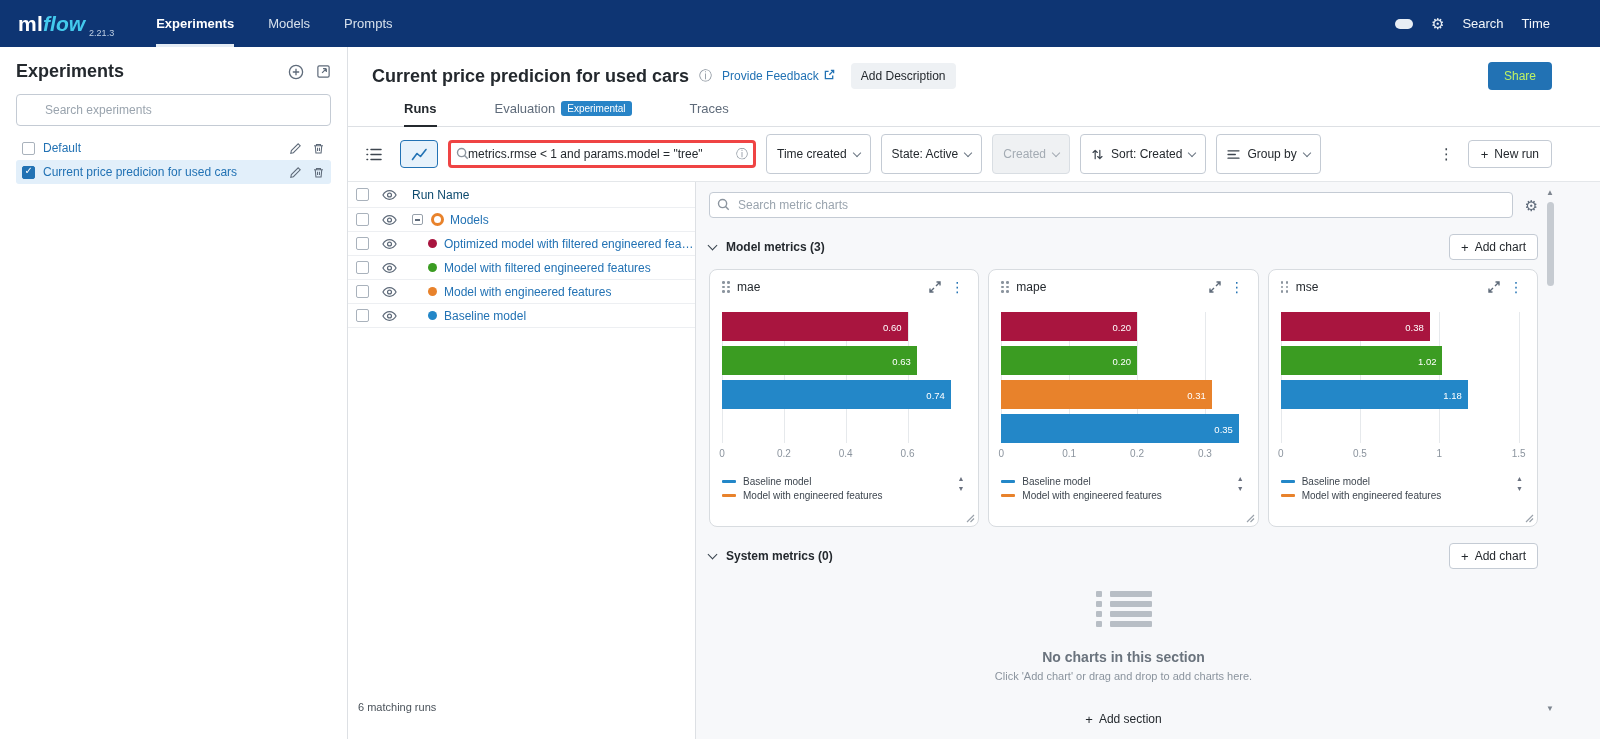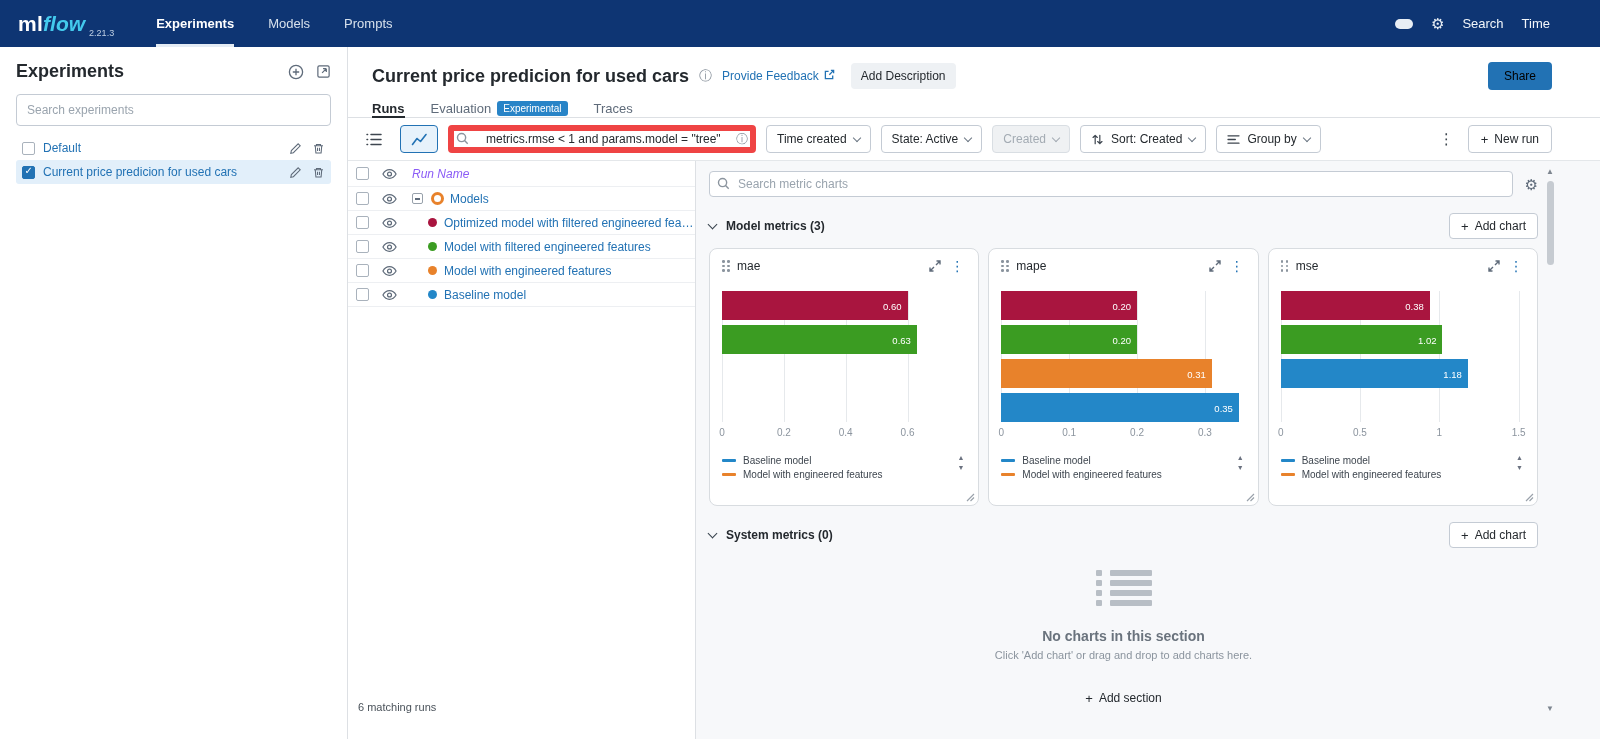--- a/index.html
+++ b/index.html
@@ -25,67 +25,67 @@
   .nav-link { color:#F2F6FA; font-size:13px; }
 
   
   .app { display:flex; height:692px; }
 
   
   .sidebar { width:348px; border-right:1px solid #DDE0E4; padding:14px 16px; position:relative; flex:none; }
   .sb-head { display:flex; align-items:center; }
   .sb-title { font-size:18px; font-weight:700; flex:1; }
   .sb-icons { display:flex; gap:12px; align-items:center; }
-  .sb-search { width:100%; margin-top:12px; height:32px; border:1px solid #C4CBD4; border-radius:4px; font-size:12px; padding:0 10px; color:#15803d; background:#fff; }
+  .sb-search { width:100%; margin-top:12px; height:32px; border:1px solid #C4CBD4; border-radius:4px; font-size:12px; padding:0 28px; color:#15803d; background:#fff; }
   .sb-search::placeholder { color:#9AA4AE; }
   .exp-list { margin-top:10px; }
   .exp-row { display:flex; align-items:center; height:24px; padding:0 6px; border-radius:3px; gap:8px; }
   .exp-row.selected { background:#E2EFFA; }
   .cb { width:13px; height:13px; border:1px solid #A9B2BC; border-radius:2px; background:#fff; flex:none; position:relative; display:inline-block; }
   .cb.checked { background:#2272B4; border-color:#2272B4; }
   .cb.checked::after { content:"✓"; position:absolute; left:1.5px; top:-1.5px; font-size:10px; color:#fff; }
   .exp-label { flex:1; font-size:12px; color:#2272B4; white-space:nowrap; overflow:hidden; text-overflow:ellipsis; }
   .exp-actions { display:flex; gap:10px; align-items:center; }
 
   
   .main { flex:1; display:flex; flex-direction:column; min-width:0; }
   .main-head { display:flex; align-items:center; gap:10px; padding:15px 48px 0 24px; }
   .page-title { font-size:18px; font-weight:700; }
   .info-ic { color:#8B949E; font-size:13px; }
   .feedback { color:#2272B4; font-size:12px; display:flex; gap:5px; }
   .add-desc { margin-left:6px; background:#EEF1F4; border:none; border-radius:4px; font-size:12px; color:#24292E; padding:6px 10px; }
-  .share-btn { margin-left:auto; background:#2272B4; color:#000000; border:none; border-radius:4px; font-size:12px; padding:7px 16px; }
+  .share-btn { margin-left:auto; background:#2272B4; color:#bef264; border:none; border-radius:4px; font-size:12px; padding:7px 16px; }
   .tabs { display:flex; gap:26px; padding:11px 0 0 24px; border-bottom:1px solid #DDE0E4; }
-  .tab { font-size:13px; color:#5F6B7A; display:flex; align-items:center; gap:6px; border-bottom:2px solid transparent; margin-bottom:-1px; }
+  .tab { font-size:13px; color:#5F6B7A; padding-bottom:9px; display:flex; align-items:center; gap:6px; border-bottom:2px solid transparent; margin-bottom:-1px;margin-left:32px; }
   .tab.active { color:#24292E; font-weight:600; border-bottom-color:#24292E; }
   .badge { background:#2884C7; color:#fff; font-size:10px; padding:2px 6px; border-radius:3px; font-weight:400; }
 
   
   .toolbar { display:flex; align-items:center; gap:10px; padding:7px 48px 7px 10px; }
   .icon-btn { height:28px; min-width:32px; display:flex; align-items:center; justify-content:center; background:none; border:none; }
   .icon-btn.selected { border:1px solid #2272B4; background:#E7F2FB; border-radius:4px; width:38px; }
   .query-wrap { position:relative; width:308px; height:28px; flex:none; }
-  .query-input { width:100%; height:100%; border:6px solid #ef4444; border-radius:4px; font-size:12px; padding:0 24px 0 32px; color:#24292E; }
+  .query-input { width:100%; height:100%; border:3px solid #ef4444; border-radius:4px; font-size:12px; padding:0 24px 0 17px; color:#24292E; }
   .query-search-ic { position:absolute; left:8px; top:7px; line-height:0; }
   .query-info { position:absolute; right:8px; top:6px; color:#8B949E; font-size:12px; }
-  .filter-btn { height:28px; display:flex; align-items:center; gap:7px; padding:0 10px; background:#fff; border:1px solid #C4CBD4; border-radius:4px; font-size:12px; color:#24292E; }
+  .filter-btn { height:40px; display:flex; align-items:center; gap:7px; padding:0 10px; background:#fff; border:1px solid #C4CBD4; border-radius:4px; font-size:12px; color:#24292E; }
   .filter-btn.disabled { background:#EFF1F3; color:#A3ABB3; border-color:#D9DEE3; }
   .chev { width:6px; height:6px; border-right:1.5px solid #6B7683; border-bottom:1.5px solid #6B7683; transform:rotate(45deg); margin-top:-3px; flex:none; }
   .filter-btn.disabled .chev { border-color:#A3ABB3; }
   .kebab { margin-left:auto; font-size:15px; color:#3E464F; padding:0 4px; }
   .new-run-btn { height:28px; display:flex; align-items:center; gap:6px; padding:0 12px; background:#fff; border:1px solid #C4CBD4; border-radius:4px; font-size:12px; font-weight:500; color:#24292E; }
   .plus { font-size:13px; line-height:1; }
 
   
   .content { flex:1; display:flex; border-top:1px solid #E4E7EA; min-height:0; }
 
   
   .runs-pane { width:348px; border-right:1px solid #DDE0E4; position:relative; font-size:12px; flex:none; background:#fff; }
   .t-row { display:flex; align-items:center; height:24px; border-bottom:1px solid #EDEFF2; padding-left:8px; }
-  .t-head { color:#8b5cf6; height:26px;font-style:italic; }
+  .t-head { color:#0c4a6e; height:26px; }
   .col-cb { width:26px; display:flex; flex:none; }
   .col-eye { width:30px; display:flex; flex:none; line-height:0; }
   .run-link { color:#2272B4; white-space:nowrap; overflow:hidden; text-overflow:ellipsis; }
   .tree-toggle { width:11px; height:11px; border:1px solid #98A1AB; border-radius:2px; position:relative; margin-right:8px; flex:none; }
   .tree-toggle::after { content:""; position:absolute; left:2px; right:2px; top:4px; height:1.5px; background:#5F6B7A; }
   .group-ring { width:13px; height:13px; border:3.5px solid #E8822B; border-radius:50%; margin-right:6px; flex:none; }
   .run-indent { width:16px; flex:none; }
   .run-dot { width:9px; height:9px; border-radius:50%; margin-right:7px; flex:none; }
   .runs-footer { position:absolute; left:10px; bottom:26px; font-size:11px; color:#4A525A; }
 
@@ -408,20 +408,23 @@
                   <span class="gridline" style="left:0.00%" data-interactable="false"></span>
                   <span class="gridline" style="left:25.32%" data-interactable="false"></span>
                   <span class="gridline" style="left:50.63%" data-interactable="false"></span>
                   <span class="gridline" style="left:75.95%" data-interactable="false"></span>
                   <div class="hbar" data-interactable="true" style="width:75.95%;background:#A9153F">
                     <span class="bar-val" data-interactable="false">0.60</span>
                   </div>
                   <div class="hbar" data-interactable="true" style="width:79.75%;background:#3B9C22">
                     <span class="bar-val" data-interactable="false">0.63</span>
                   </div>
+                  <div class="hbar" data-interactable="true" style="width:93.67%;background:#2387C8">
+                    <span class="bar-val" data-interactable="false">0.74</span>
+                  </div>
                 </div>
                 <div class="xaxis" data-interactable="false">
                   <span class="xtick" data-interactable="false" style="left:0.00%">0</span>
                   <span class="xtick" data-interactable="false" style="left:25.32%">0.2</span>
                   <span class="xtick" data-interactable="false" style="left:50.63%">0.4</span>
                   <span class="xtick" data-interactable="false" style="left:75.95%">0.6</span>
                 </div>
                 <div class="legend" data-interactable="false">
                   <div class="legend-row" data-interactable="true">
                     <span class="legend-swatch" data-interactable="false" style="background:#2387C8"></span>

